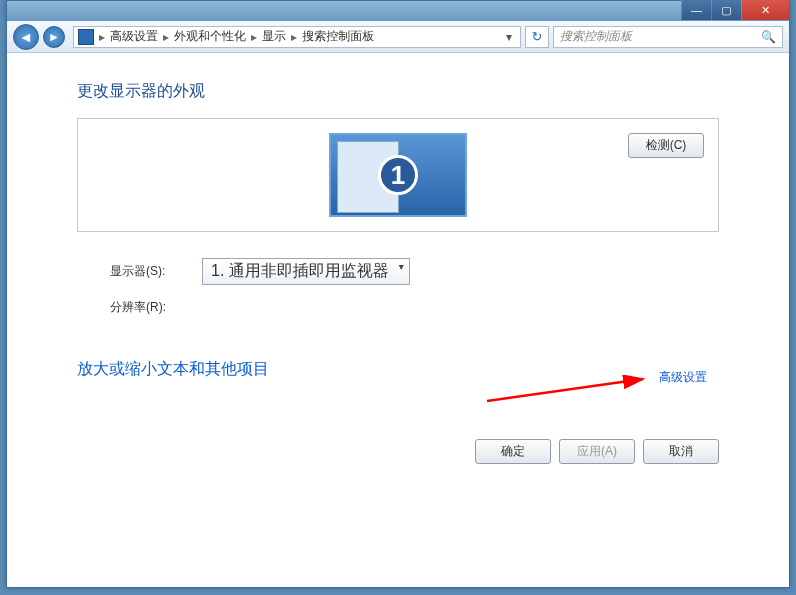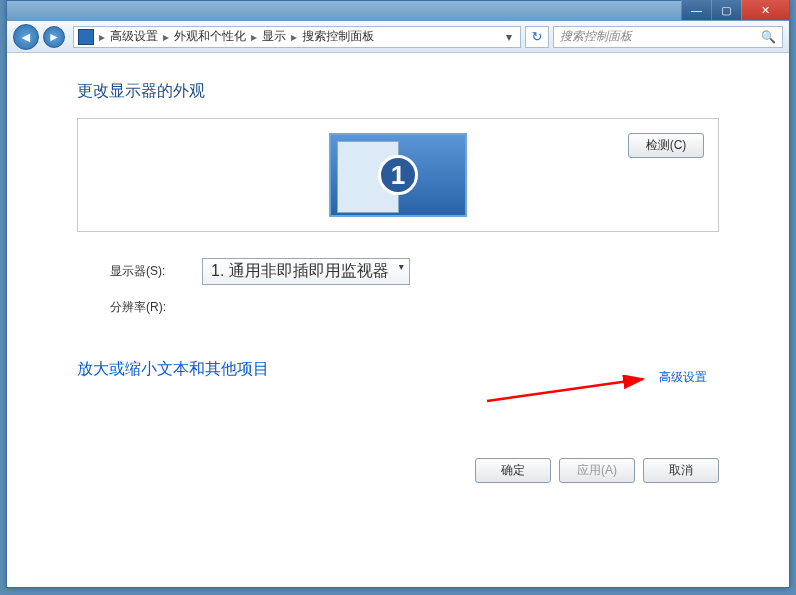--- a/index.html
+++ b/index.html
@@ -29,21 +29,21 @@
   .side-buttons { position:absolute; right:14px; top:14px; display:flex; flex-direction:column; gap:10px;}
   .btn { min-width:76px; padding:3px 12px; font-size:12px; background:linear-gradient(#fdfdfd,#e4e7eb); border:1px solid #8e9cae; border-radius:3px; text-align:center; cursor:default;}
   .btn.disabled { color:#9a9a9a; }
   .form-row { display:flex; align-items:center; gap:20px; font-size:12px; margin-bottom:14px;}
   .form-row label { width:72px;margin-left:33px; }
   .dropdown { border:1px solid #9aa7b8; background:linear-gradient(#fff,#eef1f5); padding:2px 20px 2px 8px; font-size:16px; position:relative; min-width:110px;}
   .dropdown::after { content:"▾"; position:absolute; right:5px; top:2px; color:#444; font-size:10px;}
   .dropdown.wide { min-width:168px; }
   .adv-link { position:absolute; right:82px; top:316px; color:#0b5bd3; font-size:12px; }
   .link-row { color:#0b5bd3; font-size:16px; margin-top:36px; line-height:2.1;}
-  .footer-buttons { position:absolute; right:70px; bottom:104px; display:flex; gap:8px;}
+  .footer-buttons { position:absolute; right:70px; bottom:123px; display:flex; gap:8px;}
   .arrow { position:absolute; left:478px; top:322px; width:166px; height:30px; pointer-events:none;}
 </style>
 </head>
 <body>
 
 <div class="window">
   <div class="titlebar">
     <div class="win-controls">
       <div class="win-btn win-min">—</div>
       <div class="win-btn win-max">▢</div>

